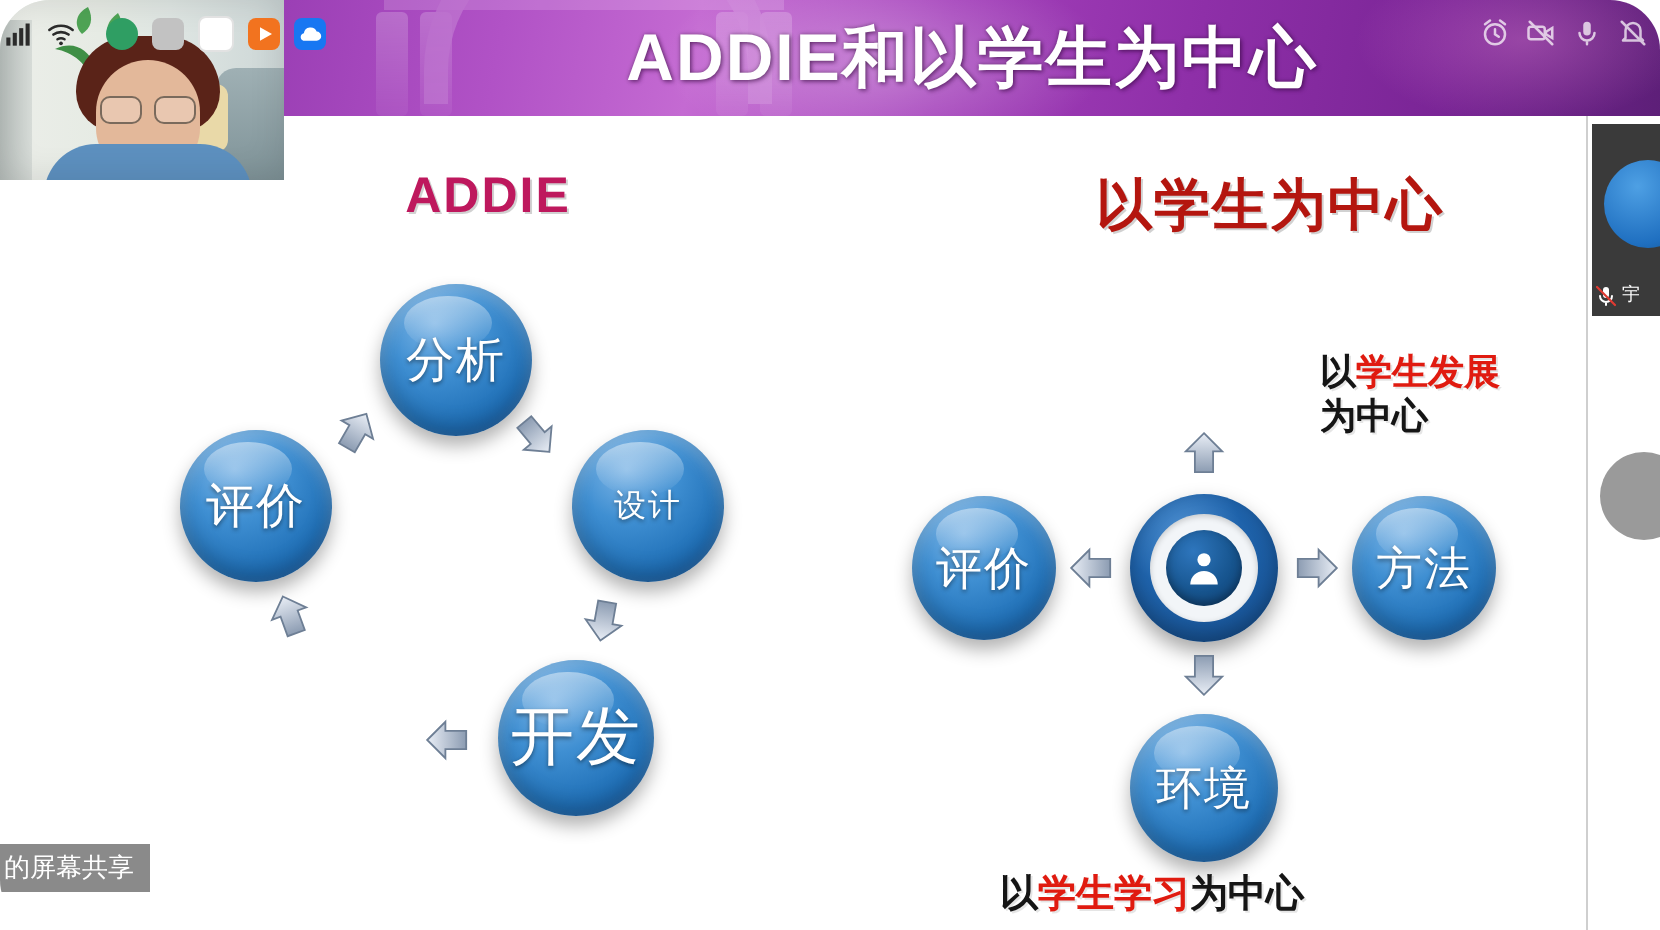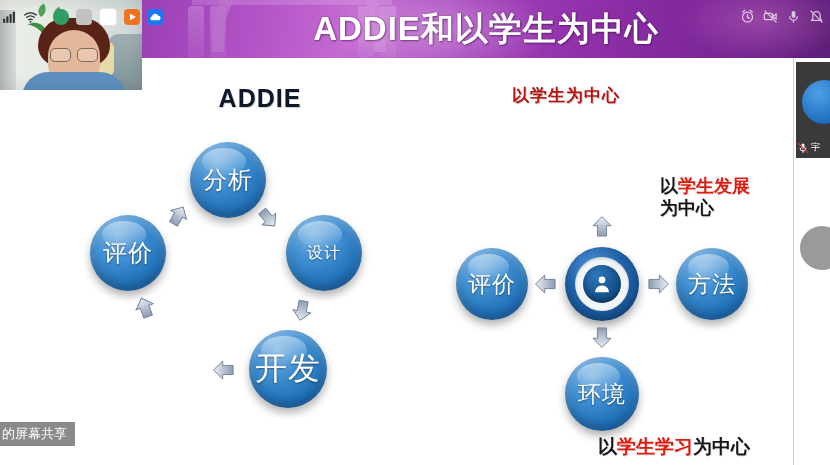--- a/index.html
+++ b/index.html
@@ -2,21 +2,21 @@
 <html><head>
 <meta charset="utf-8">
 <style>
   html,body{margin:0;padding:0;}
   body{
     width:830px;height:465px;overflow:hidden;
     background:#ffffff;
     font-family:"Liberation Sans","DejaVu Sans",sans-serif;
     position:relative;
   }
-  #stage{position:absolute;left:0;top:0;width:830px;height:465px;overflow:hidden;background:#fff;}
+  #stage{position:absolute;left:0;top:0;width:830px;height:465px;overflow:hidden;background:#fff;border-radius:25px;}
 
   
   .banner{
     position:absolute;left:142px;top:0;width:688px;height:58px;
     background:
       radial-gradient(ellipse 160px 70px at 300px 30px, rgba(255,255,255,.30), rgba(255,255,255,0) 70%),
       radial-gradient(ellipse 120px 60px at 620px 20px, rgba(255,160,230,.28), rgba(255,255,255,0) 70%),
       linear-gradient(100deg,#9b3fb5 0%, #b152c6 16%, #c46ad2 30%, #a33fba 48%, #8e2fa8 66%, #7a2596 84%, #5d1f78 100%);
     overflow:hidden;
   }
@@ -56,27 +56,27 @@
   .pip .lens{position:absolute;top:0;width:19px;height:12px;border:1.4px solid #7a6a5c;border-radius:5px;background:rgba(255,255,255,.22);}
   .pip .body{position:absolute;left:22px;top:72px;width:104px;height:26px;background:#5d90bf;border-radius:30px 30px 0 0;}
   .pip-shade{position:absolute;inset:0;box-shadow:inset 0 0 18px rgba(0,0,0,.12);}
 
   
   .statusbar{position:absolute;left:2px;top:8px;display:flex;align-items:center;gap:7px;z-index:7;}
   .appicon{width:16px;height:16px;border-radius:4px;display:block;}
 
   
   .h-left{
-    position:absolute;left:170px;top:84px;width:180px;text-align:center;
-    color:#0f172a;font-weight:bold;font-size:25px;letter-spacing:1px;
+    position:absolute;left:154px;top:84px;width:180px;text-align:center;
+    color:#be185d;font-weight:bold;font-size:25px;letter-spacing:1px;
     text-shadow:1px 1px 0 rgba(0,0,0,.18);
   }
   .h-right{
-    position:absolute;left:512px;top:84px;width:210px;text-align:left;
-    color:#b4160f;font-weight:bold;font-size:17px;letter-spacing:1px;
+    position:absolute;left:512px;top:84px;width:210px;text-align:right;
+    color:#b4160f;font-weight:bold;font-size:28px;letter-spacing:1px;
     text-shadow:1px 1px 0 rgba(0,0,0,.18);
     font-family:Liberation Mono, monospace;
   }
 
   
   .node{
     position:absolute;border-radius:50%;
     background:
       radial-gradient(circle at 36% 26%, #7fb6e6 0%, #3f8fd2 34%, #2171b8 68%, #15539a 100%);
     box-shadow:0 5px 9px rgba(0,0,0,.30), inset 0 -5px 10px rgba(0,0,0,.22), inset 0 4px 8px rgba(255,255,255,.28);
@@ -115,21 +115,21 @@
     box-shadow:inset 0 -2px 5px rgba(0,0,0,.35);
   }
 
   
   .anno-right{
     position:absolute;left:660px;top:176px;width:140px;
     font-weight:bold;font-size:18px;line-height:1.22;color:#151515;
     text-shadow:1px 1px 0 rgba(0,0,0,.10);
   }
   .anno-bottom{
-    position:absolute;left:500px;top:434px;width:250px;text-align:right;
+    position:absolute;left:500px;top:434px;width:250px;text-align:left;
     font-weight:bold;font-size:19px;color:#151515;
     text-shadow:1px 1px 0 rgba(0,0,0,.10);
   }
   .red{color:#e01b10;}
 
   
   .sidebar{
     position:absolute;right:0;top:58px;width:36px;height:407px;
     background:#ffffff;border-left:1px solid #cfcfcf;
   }

